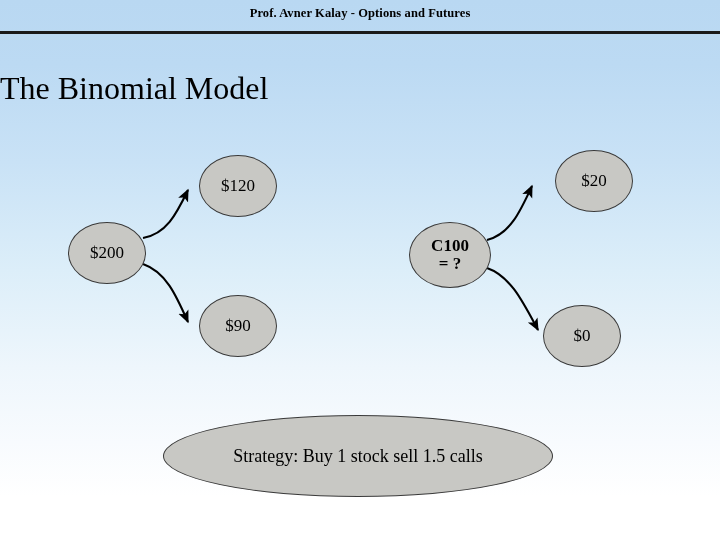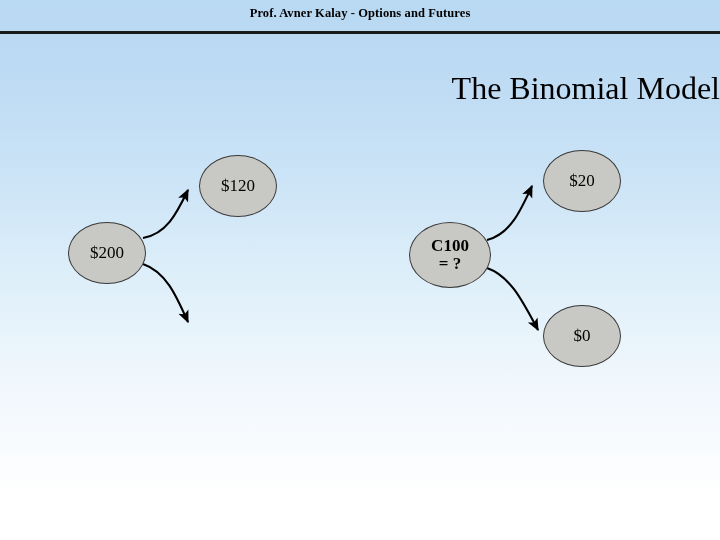--- a/index.html
+++ b/index.html
@@ -45,21 +45,21 @@
     left: 0;
     width: 720px;
     height: 3px;
     background: #1a1a1a;
   }
   .slide-title {
     position: absolute;
     top: 70px;
     left: 0;
     width: 720px;
-    text-align: right;
+    text-align: left;
     font-family: "Liberation Serif", serif;
     font-size: 32px;
     color: #000000;
   }
   .node {
     position: absolute;
     background: #c8c8c4;
     border: 1.2px solid #3a3a3a;
     border-radius: 50%;
     display: flex;
@@ -129,28 +129,34 @@
   </svg>
 
   <div class="node" style="left:68px; top:222px; width:78px; height:62px;">
     <span class="node-label">$200</span>
   </div>
 
   <div class="node" style="left:199px; top:155px; width:78px; height:62px;">
     <span class="node-label">$120</span>
   </div>
 
+  <div class="node" style="left:199px; top:295px; width:78px; height:62px;">
+    <span class="node-label">$90</span>
+  </div>
 
   <div class="node" style="left:409px; top:222px; width:82px; height:66px;font-weight:bold;">
     <span class="node-label">C100
 = ?</span>
   </div>
 
-  <div class="node" style="left:543px; top:150px; width:78px; height:62px;">
+  <div class="node" style="left:555px; top:150px; width:78px; height:62px;">
     <span class="node-label">$20</span>
   </div>
 
   <div class="node" style="left:543px; top:305px; width:78px; height:62px;">
     <span class="node-label">$0</span>
   </div>
 
+  <div class="strategy-ellipse">
+    <span>Strategy: Buy 1 stock sell 1.5 calls</span>
+  </div>
 
 </div>
 
 </body></html>

